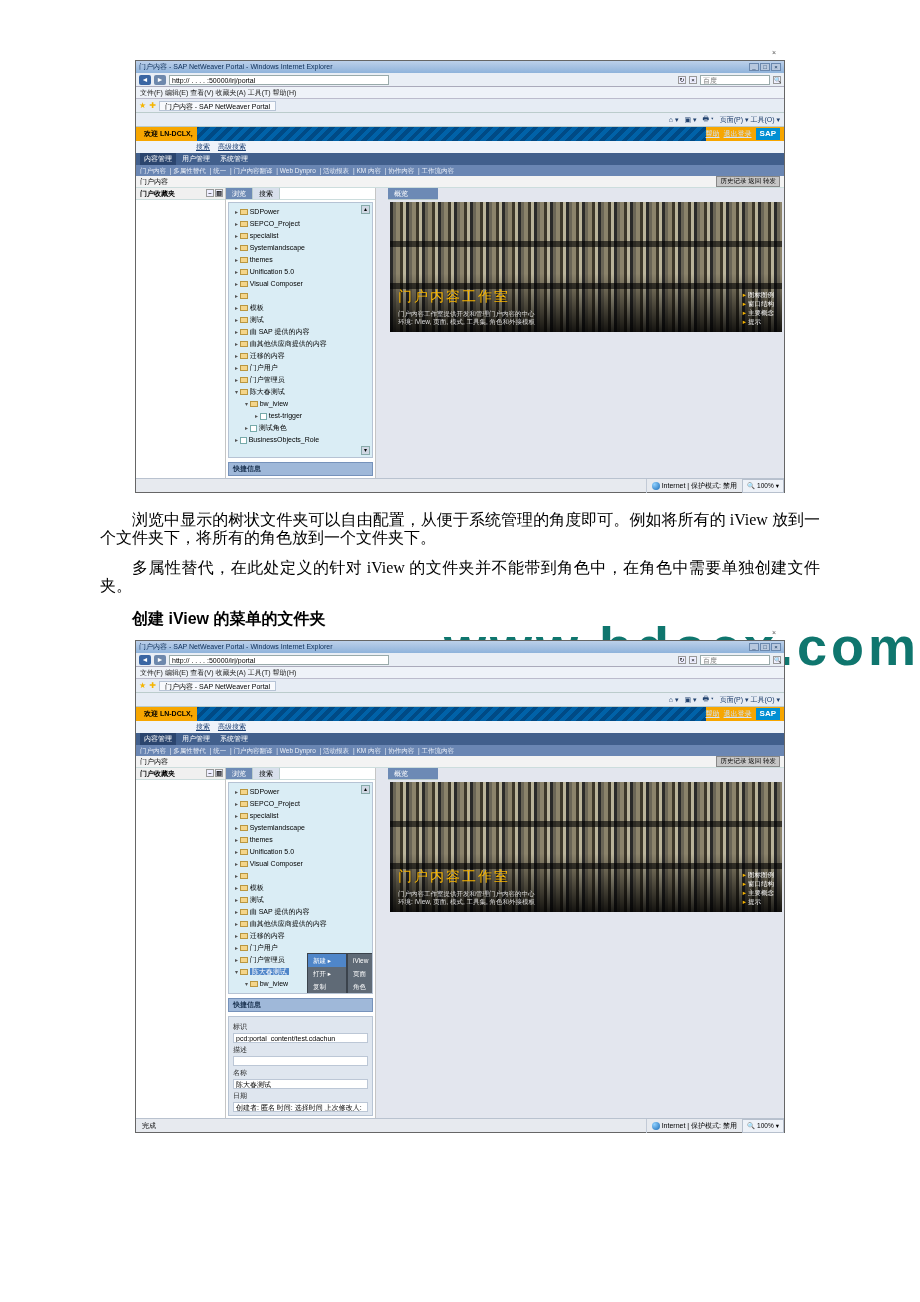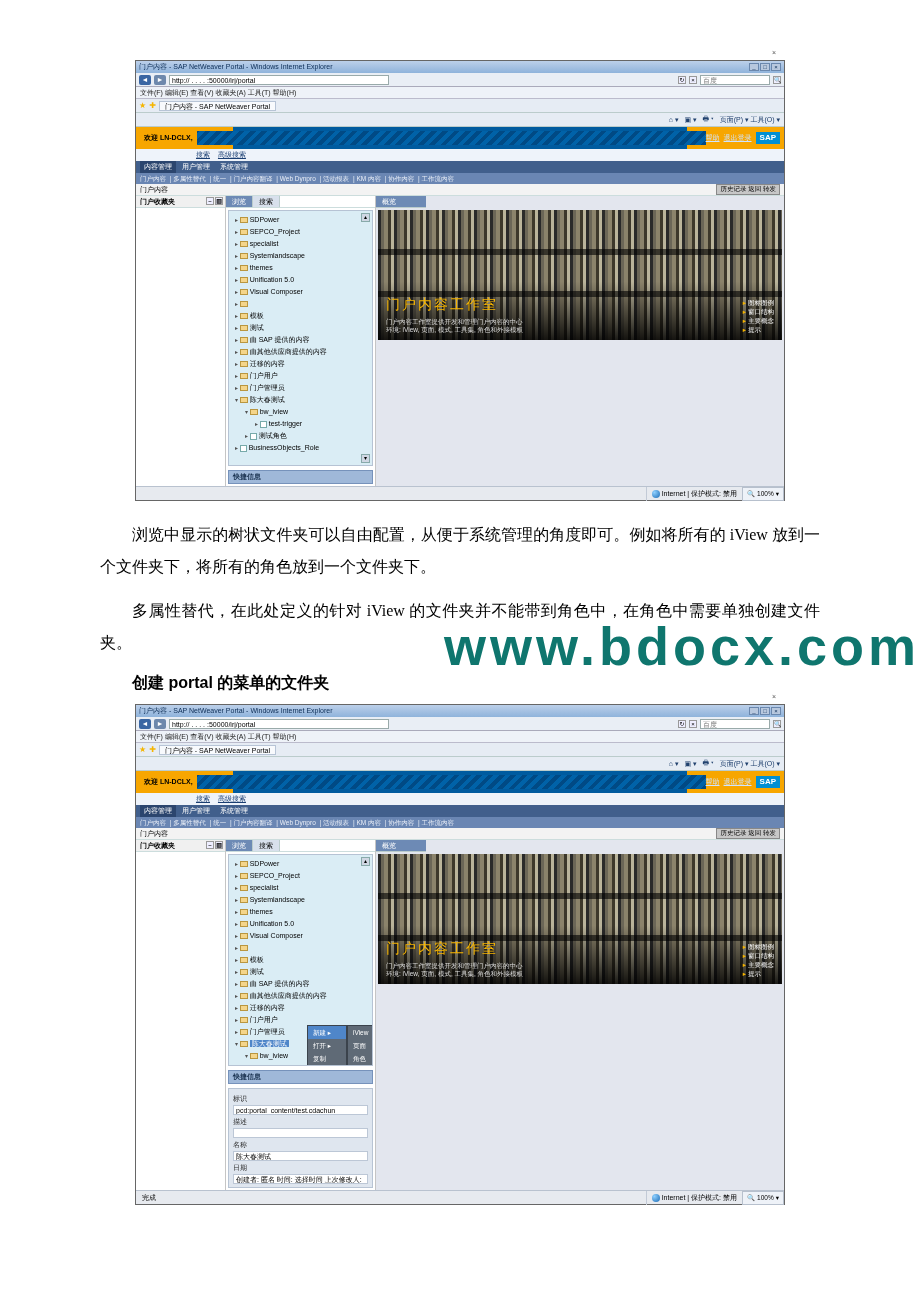--- a/index.html
+++ b/index.html
@@ -84,21 +84,21 @@
   }
   .ss-toolbar {
     height: 14px;
     background: #e6ecf4;
     display:flex; align-items:center; justify-content:flex-end;
     font-size:7px; color:#21416e;
     border-bottom:1px solid #bcc;
     padding-right:4px; gap:6px;
   }
   .ss-brandbar {
-    height: 22px;
+    height: 14px;
     background: linear-gradient(90deg,#f7a600 0,#f7a600 15%,#005b9f 15%,#005b9f 85%,#f7a600 85%);
     display:flex; align-items:center;
     font-size:7px; color:#fff;
     padding: 0 4px;
   }
   .brandbar-user {
     background:#f7a600; color:#000; padding:0 4px; height:14px; line-height:14px; font-weight:bold;
   }
   .hatching {
     flex:1; height:14px;
@@ -174,21 +174,21 @@
   .ctx-sub .row { padding:1px 5px;}
   .quick-info {
     height:14px; background:#9fb8d9; border:1px solid #7692bb; margin:2px; font-size:7px; line-height:12px; padding-left:4px; color:#18304e; font-weight:bold;
   }
   .props-panel {
     margin:2px; background:#dfe6ef; border:1px solid #b8c4d4; font-size:7px; padding:3px 4px;
   }
   .props-panel .lbl { color:#2c2c2c; margin-top:2px;}
   .props-panel .val { background:#fff; border:1px solid #bcc7d6; height:10px; line-height:9px; padding:0 2px; margin-top:1px; overflow:hidden;}
   .right-col {
-    flex:1; background:#e3e6ee; display:flex; flex-direction:column;
+    flex:1; background:#e3e6ee; display:flex; flex-direction:column;padding-left:12px;
   }
   .right-tab {
     height:12px; background:#6d8ab5; color:#fff; font-size:7px; line-height:12px; padding-left:6px; width:50px; border-bottom:1px solid #bcc;
   }
   .hero {
     margin:2px; height:130px; position:relative; overflow:hidden; background:#111;
   }
   .hero-books {
     position:absolute; inset:0;
     background:
@@ -211,21 +211,21 @@
     height:14px; background:#e7eaef; border-top:1px solid #b9c2cf; display:flex; align-items:center; font-size:7px;
   }
   .ss-status .spacer{flex:1;}
   .stat-box { border-left:1px solid #c2cad6; padding:0 5px; height:14px; line-height:14px; display:flex; align-items:center; gap:2px;}
   .globe{width:8px;height:8px;border-radius:50%;background:radial-gradient(circle at 30% 30%,#8fd0ff,#1b6bb5);}
   .zoom-chip { background:#eef2f8; border:1px solid #b7c0cd; padding:0 4px; font-size:6.5px;}
 
   
   .para {
     font-size: 16px;
-    line-height: 32px;
+    line-height: 18px;
     text-indent: 2em;
     margin: 8px 0 12px 0;
     text-align: justify;
   }
   .heading {
     font-size: 16px;
     font-weight: bold;
     margin: 14px 0 10px 0;
     text-indent: 2em;
     font-family: "SimHei","黑体",sans-serif;
@@ -379,21 +379,21 @@
       <span class="stat-box">
           <span class="globe"></span>
           <span>Internet | 保护模式: 禁用</span>
         </span>
       <span class="stat-box zoom-chip">🔍 <span>100%</span> ▾</span>
     </div>
   </div>
 
   <p class="para">浏览中显示的树状文件夹可以自由配置，从便于系统管理的角度即可。例如将所有的 iView 放到一个文件夹下，将所有的角色放到一个文件夹下。</p>
   <p class="para">多属性替代，在此处定义的针对 iView 的文件夹并不能带到角色中，在角色中需要单独创建文件夹。</p>
-  <p class="heading">创建 portal 的菜单的文件夹</p>
+  <p class="heading">创建 iView 的菜单的文件夹</p>
 
   <div class="screenshot">
     <div class="ss-titlebar">
       <span>门户内容 - SAP NetWeaver Portal - Windows Internet Explorer</span>
       <span class="spacer"></span>
       <span class="ss-winbtn">_</span>
       <span class="ss-winbtn">□</span>
       <span class="ss-winbtn">×</span>
     </div>
     <div class="ss-addrbar">

